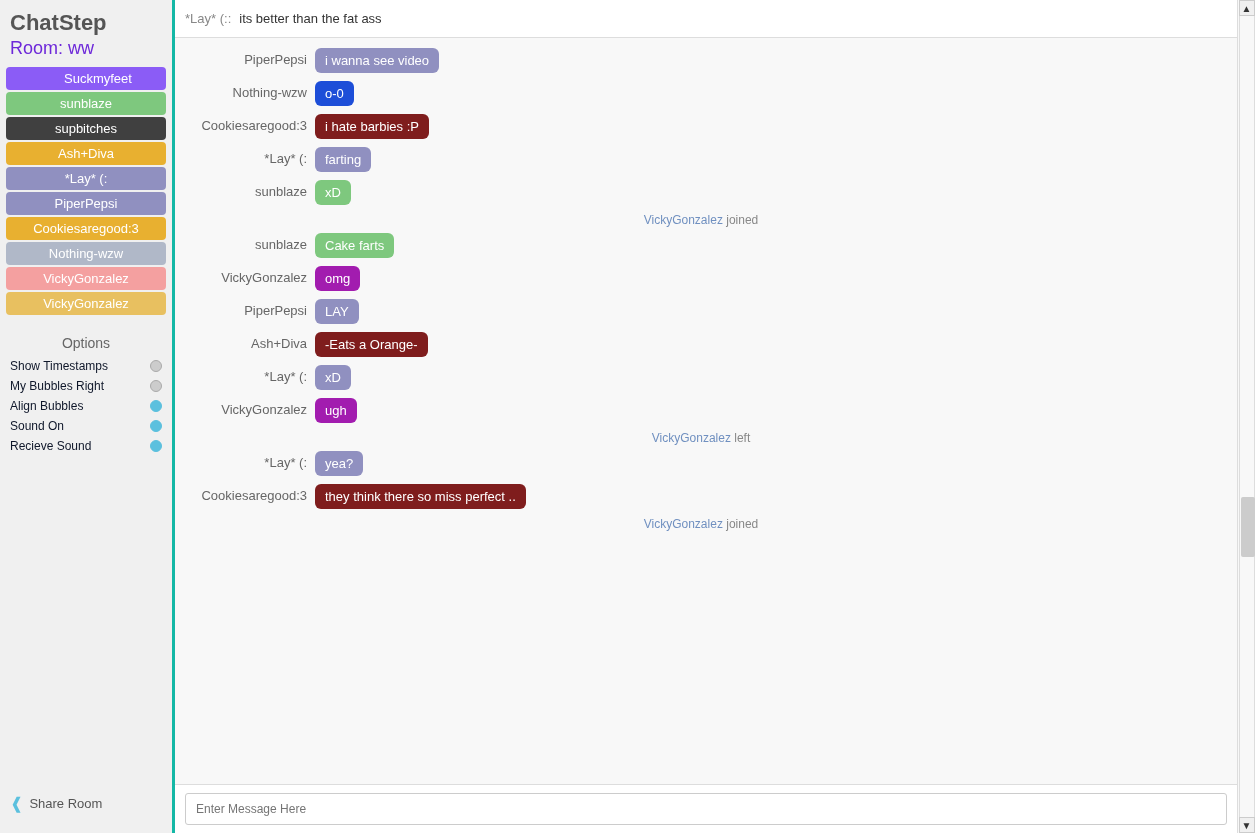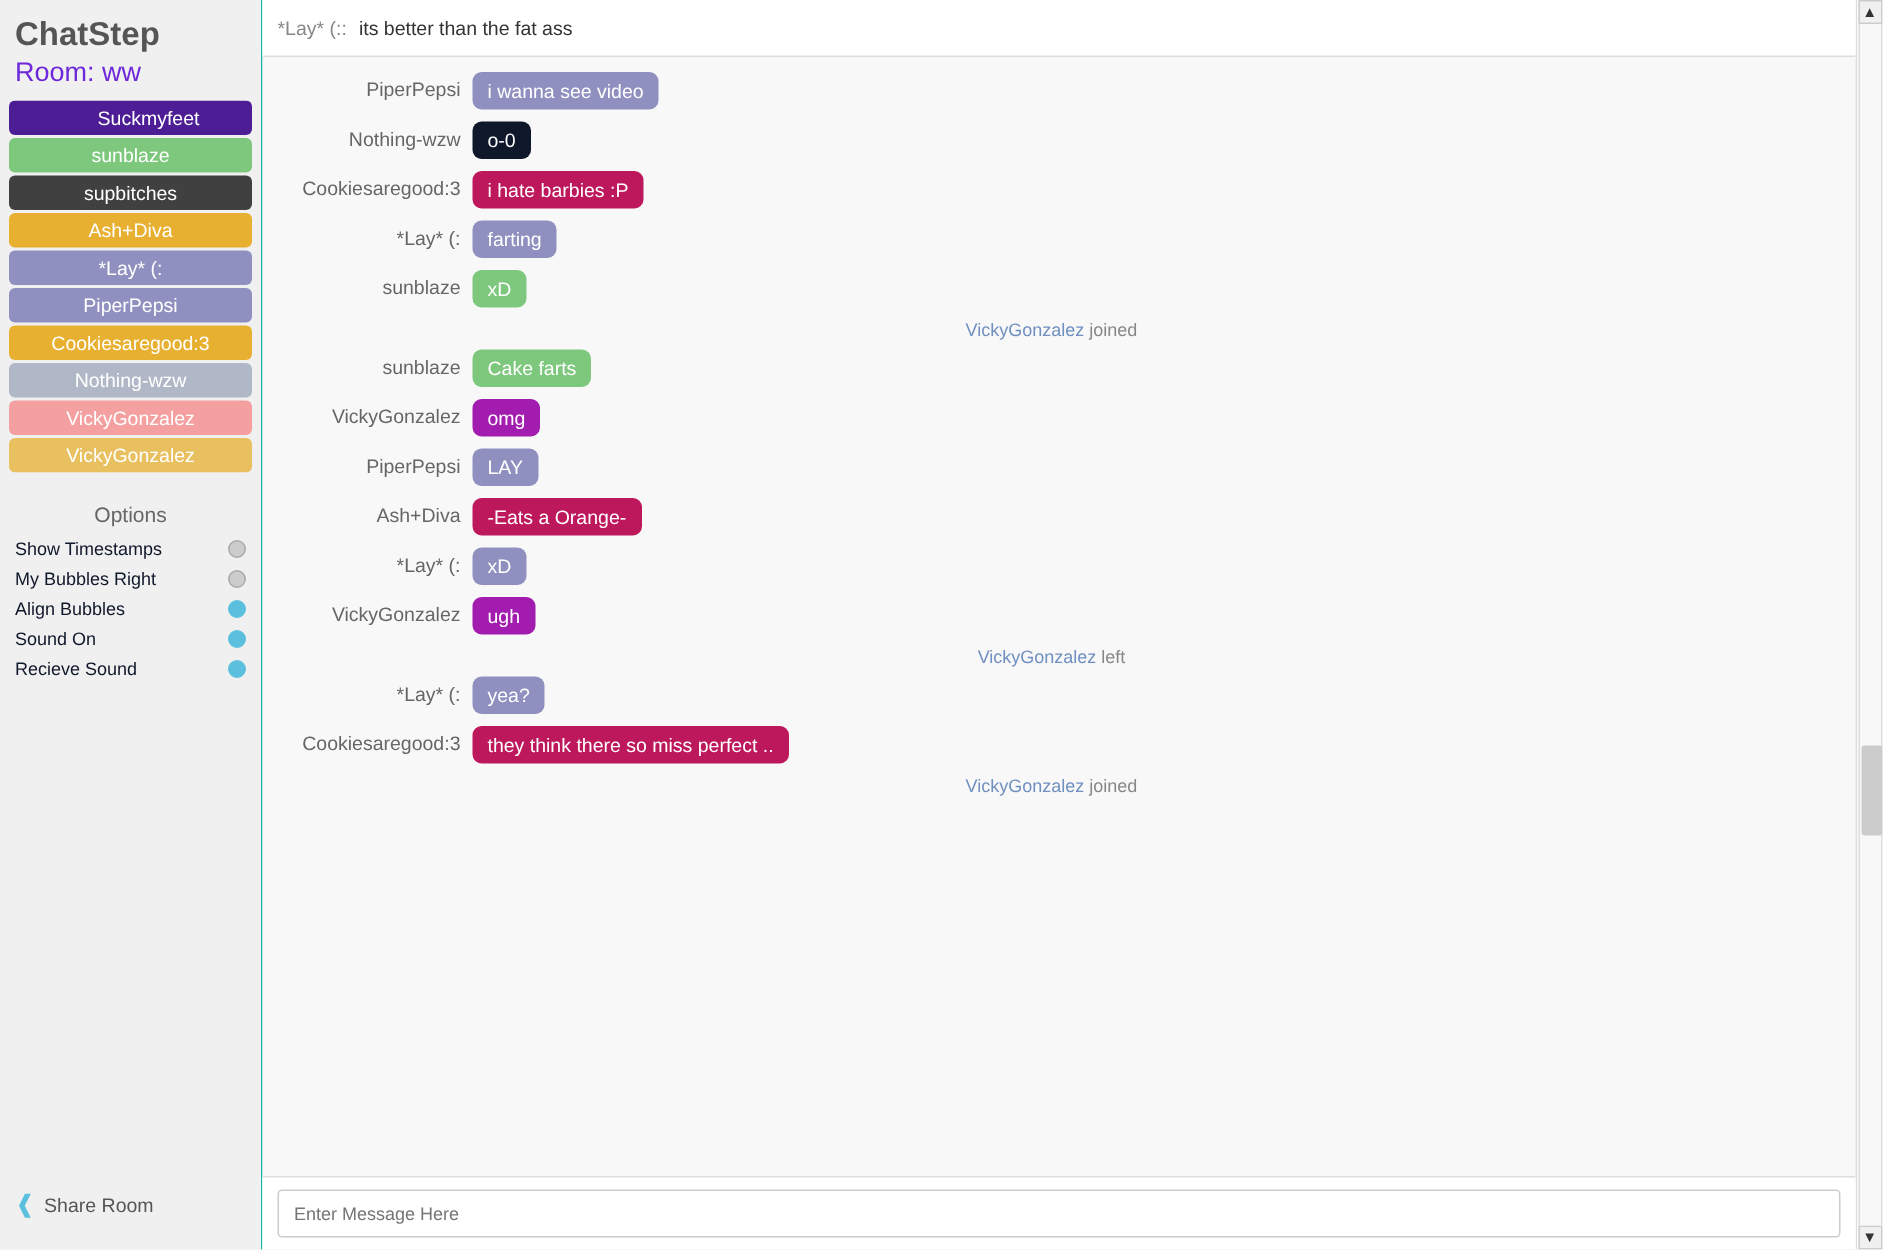--- a/index.html
+++ b/index.html
@@ -16,21 +16,21 @@
       height: 833px;
     }
     
     .sidebar {
       width: 175px;
       min-width: 175px;
       background: #f0f0f0;
       display: flex;
       flex-direction: column;
       padding: 10px 0;
-      border-right: 1px solid #14b8a6;
+      border-right: 3px solid #14b8a6;
     }
     .app-title {
       font-size: 22px;
       font-weight: bold;
       color: #555;
       padding: 0 10px 2px 10px;
     }
     .room-label {
       font-size: 18px;
       color: #6d28d9;
@@ -45,21 +45,21 @@
       max-height: 260px;
     }
     .user-item {
       border-radius: 4px;
       padding: 4px 8px;
       font-size: 13px;
       color: #fff;
       cursor: pointer;
       text-align: center;
     }
-    .user-suckmyfeet { background: #4c1d95; color: #fff; padding-left: 32px; }
+    .user-suckmyfeet { background: #8b5cf6; color: #fff; padding-left: 32px; }
     .user-sunblaze { background: #7ec87e; color: #fff; }
     .user-supbitches { background: #404040; color: #fff; }
     .user-ashdiva { background: #e8b030; color: #fff; }
     .user-lay { background: #9090c0; color: #fff; }
     .user-piperpepsi { background: #9090c0; color: #fff; }
     .user-cookiesaregood { background: #e8b030; color: #fff; }
     .user-nothingwzw { background: #b0b8c8; color: #fff; }
     .user-vickygonzalez1 { background: #f4a0a0; color: #fff; }
     .user-vickygonzalez2 { background: #e8c060; color: #fff; }
 
@@ -168,22 +168,22 @@
       border-radius: 6px;
       padding: 5px 10px;
       font-size: 13px;
       color: #fff;
       max-width: 500px;
       display: inline-block;
     }
     .bubble-purple { background: #9090c0; }
     .bubble-pink { background: #a21caf; }
     .bubble-green { background: #7ec87e; }
-    .bubble-orange { background: #be185d; }
-    .bubble-blue { background: #0f172a; }
+    .bubble-orange { background: #7f1d1d; }
+    .bubble-blue { background: #1d4ed8; }
 
     .system-message {
       text-align: center;
       color: #888;
       font-size: 12px;
       margin: 6px 0;
       padding: 0 10px;
     }
     .system-username {
       color: #7090c0;

